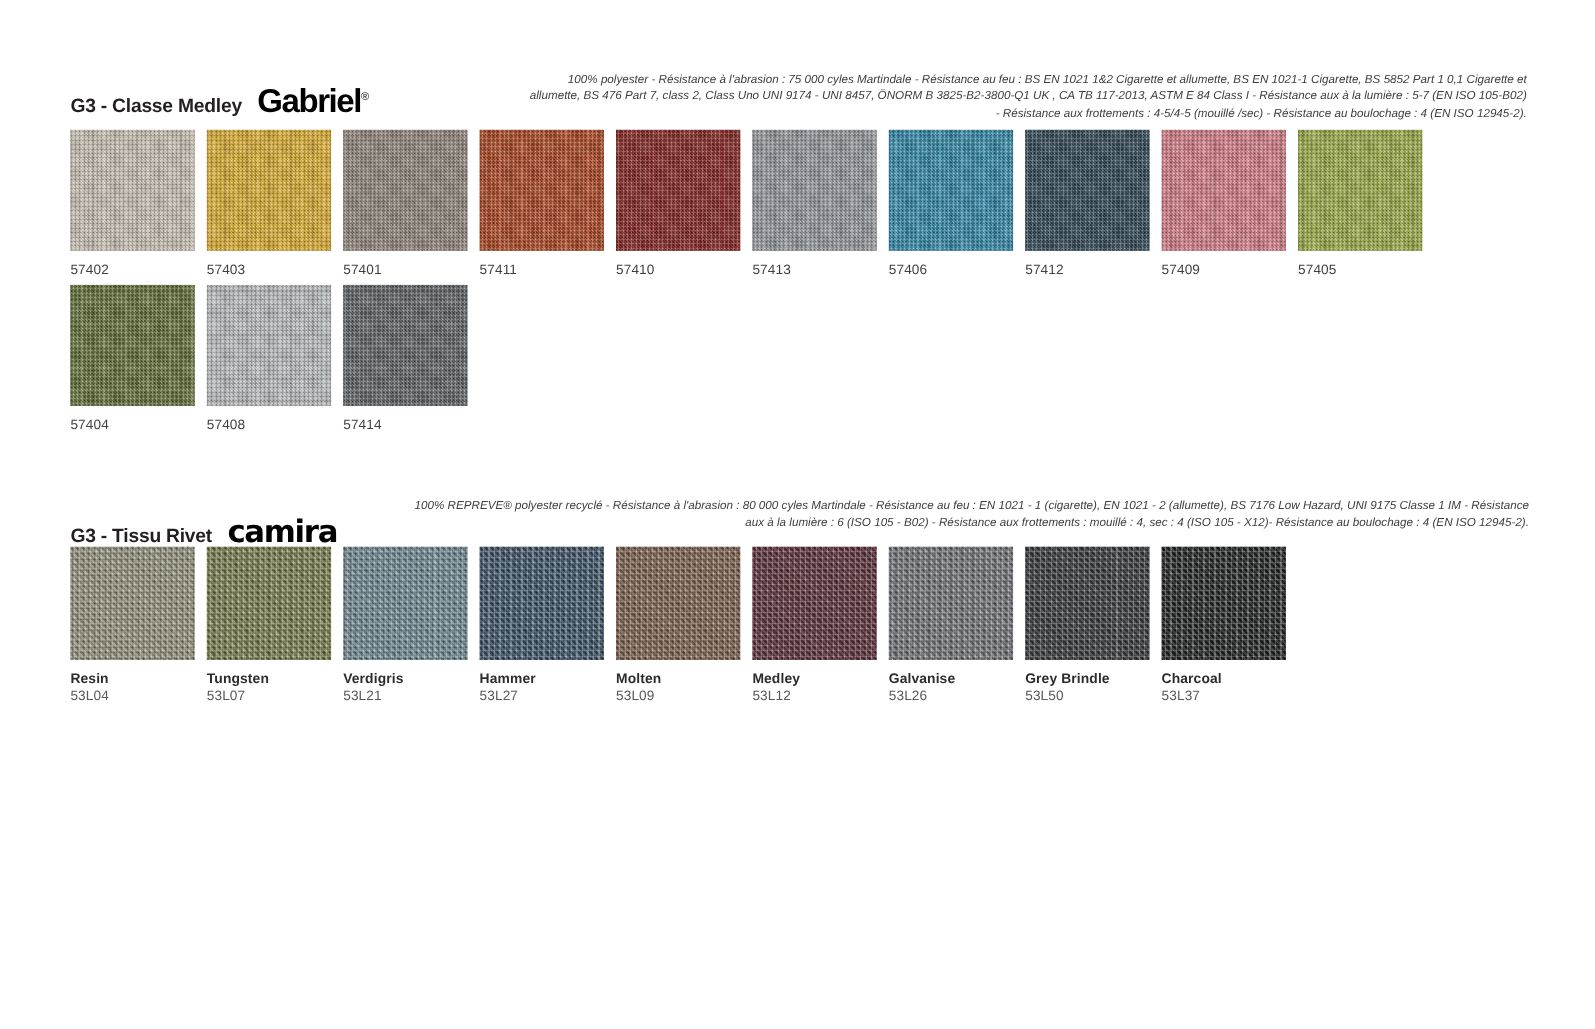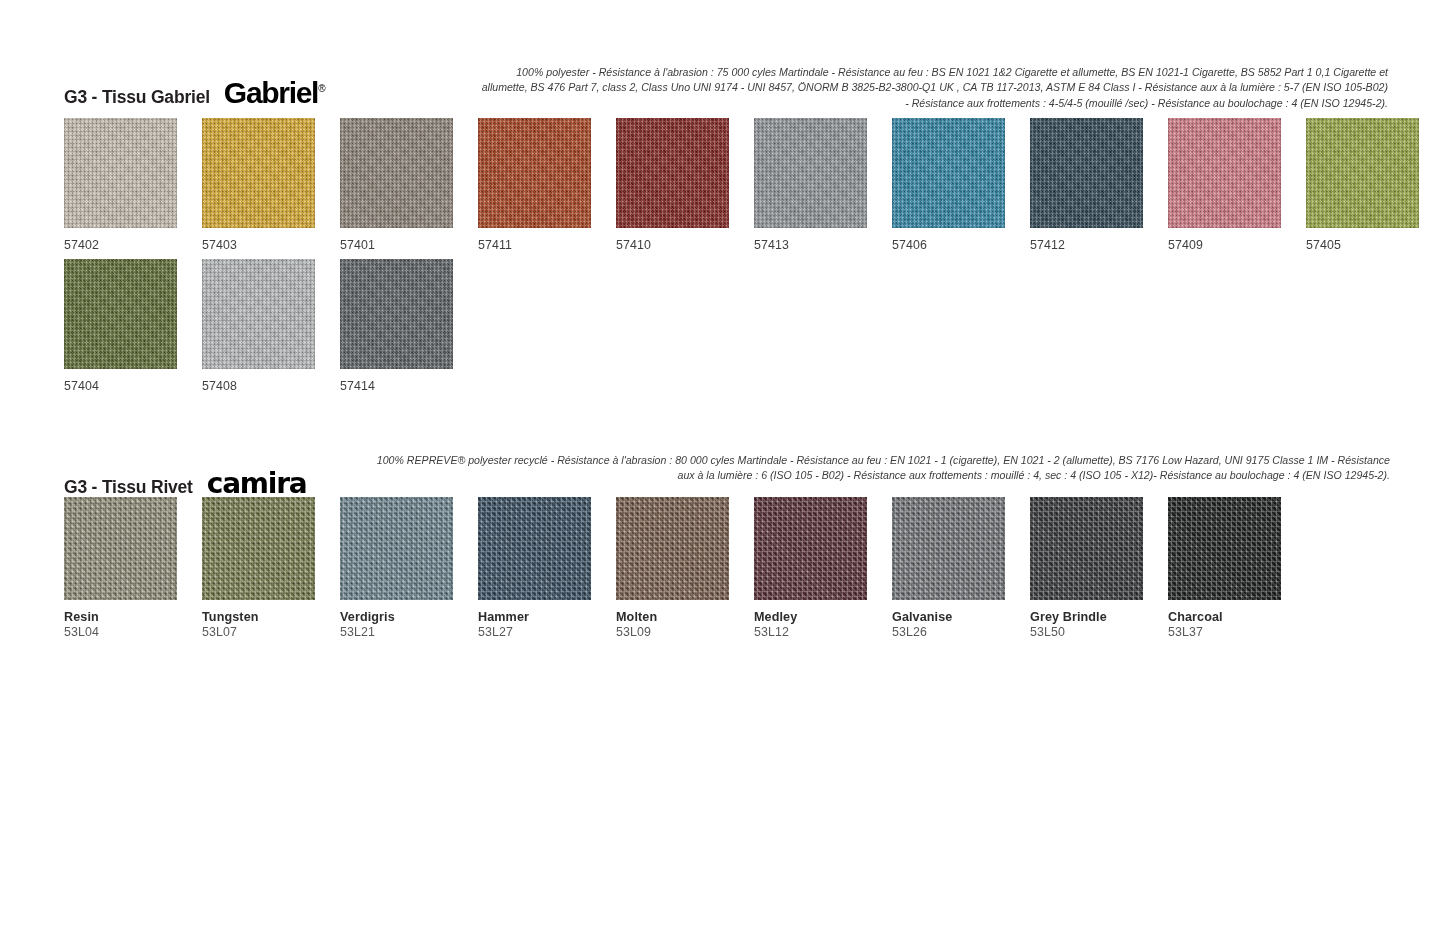--- a/index.html
+++ b/index.html
@@ -94,22 +94,22 @@
   .swatch-row {
     position: absolute;
     left: 64px;
     display: flex;
   }
   #row-medley-1 { top: 58px; }
   #row-medley-2 { top: 199px; }
   #row-rivet-1  { top: 47px; }
 
   .swatch-cell {
-    width: 138px;
-    margin-right: 0px;
+    width: 108px;
+    margin-right: 16px;
   }
 
   .swatch-tile {
     width: 113px;
     height: 110px;
     position: relative;
     overflow: hidden;
   }
   .swatch-tile.rivet { height: 103px; }
 
@@ -186,21 +186,21 @@
     line-height: 15.5px;
   }
 </style>
 </head>
 <body>
 
 <div class="section" id="section-medley">
 
   <div class="section-head">
     <div class="head-left">
-      <span class="section-title">G3 - Tissu Gabriel</span>
+      <span class="section-title">G3 - Classe Medley</span>
       <span class="brand-logo gabriel"><span>Gabriel</span><span class="reg">®</span></span>
     </div>
 
     <div class="spec-text" id="spec-medley">100% polyester - Résistance à l'abrasion : 75 000 cyles Martindale - Résistance au feu : BS EN 1021 1&amp;2 Cigarette et allumette, BS EN 1021-1 Cigarette, BS 5852 Part 1 0,1 Cigarette et allumette, BS 476 Part 7, class 2, Class Uno UNI 9174 - UNI 8457, ÖNORM B 3825-B2-3800-Q1 UK , CA TB 117-2013, ASTM E 84 Class I - Résistance aux à la lumière : 5-7 (EN ISO 105-B02) - Résistance aux frottements : 4-5/4-5 (mouillé /sec) - Résistance au boulochage : 4 (EN ISO 12945-2).</div>
   </div>
 
   <div class="swatch-row" id="row-medley-1">
     <div class="swatch-cell">
       <div class="swatch-tile" style="background: rgb(200, 191, 178);">
           <div class="tex"></div>

